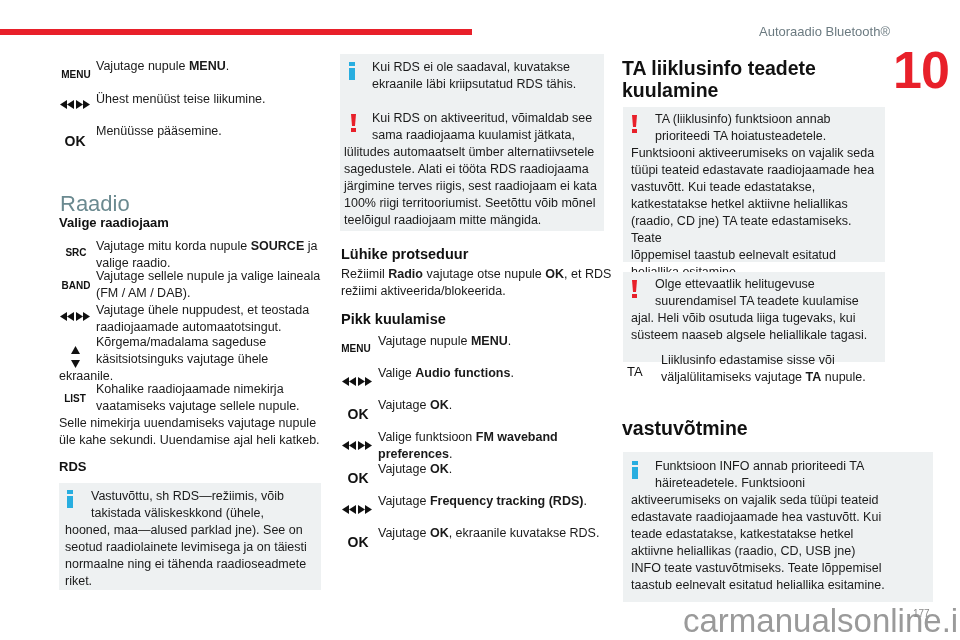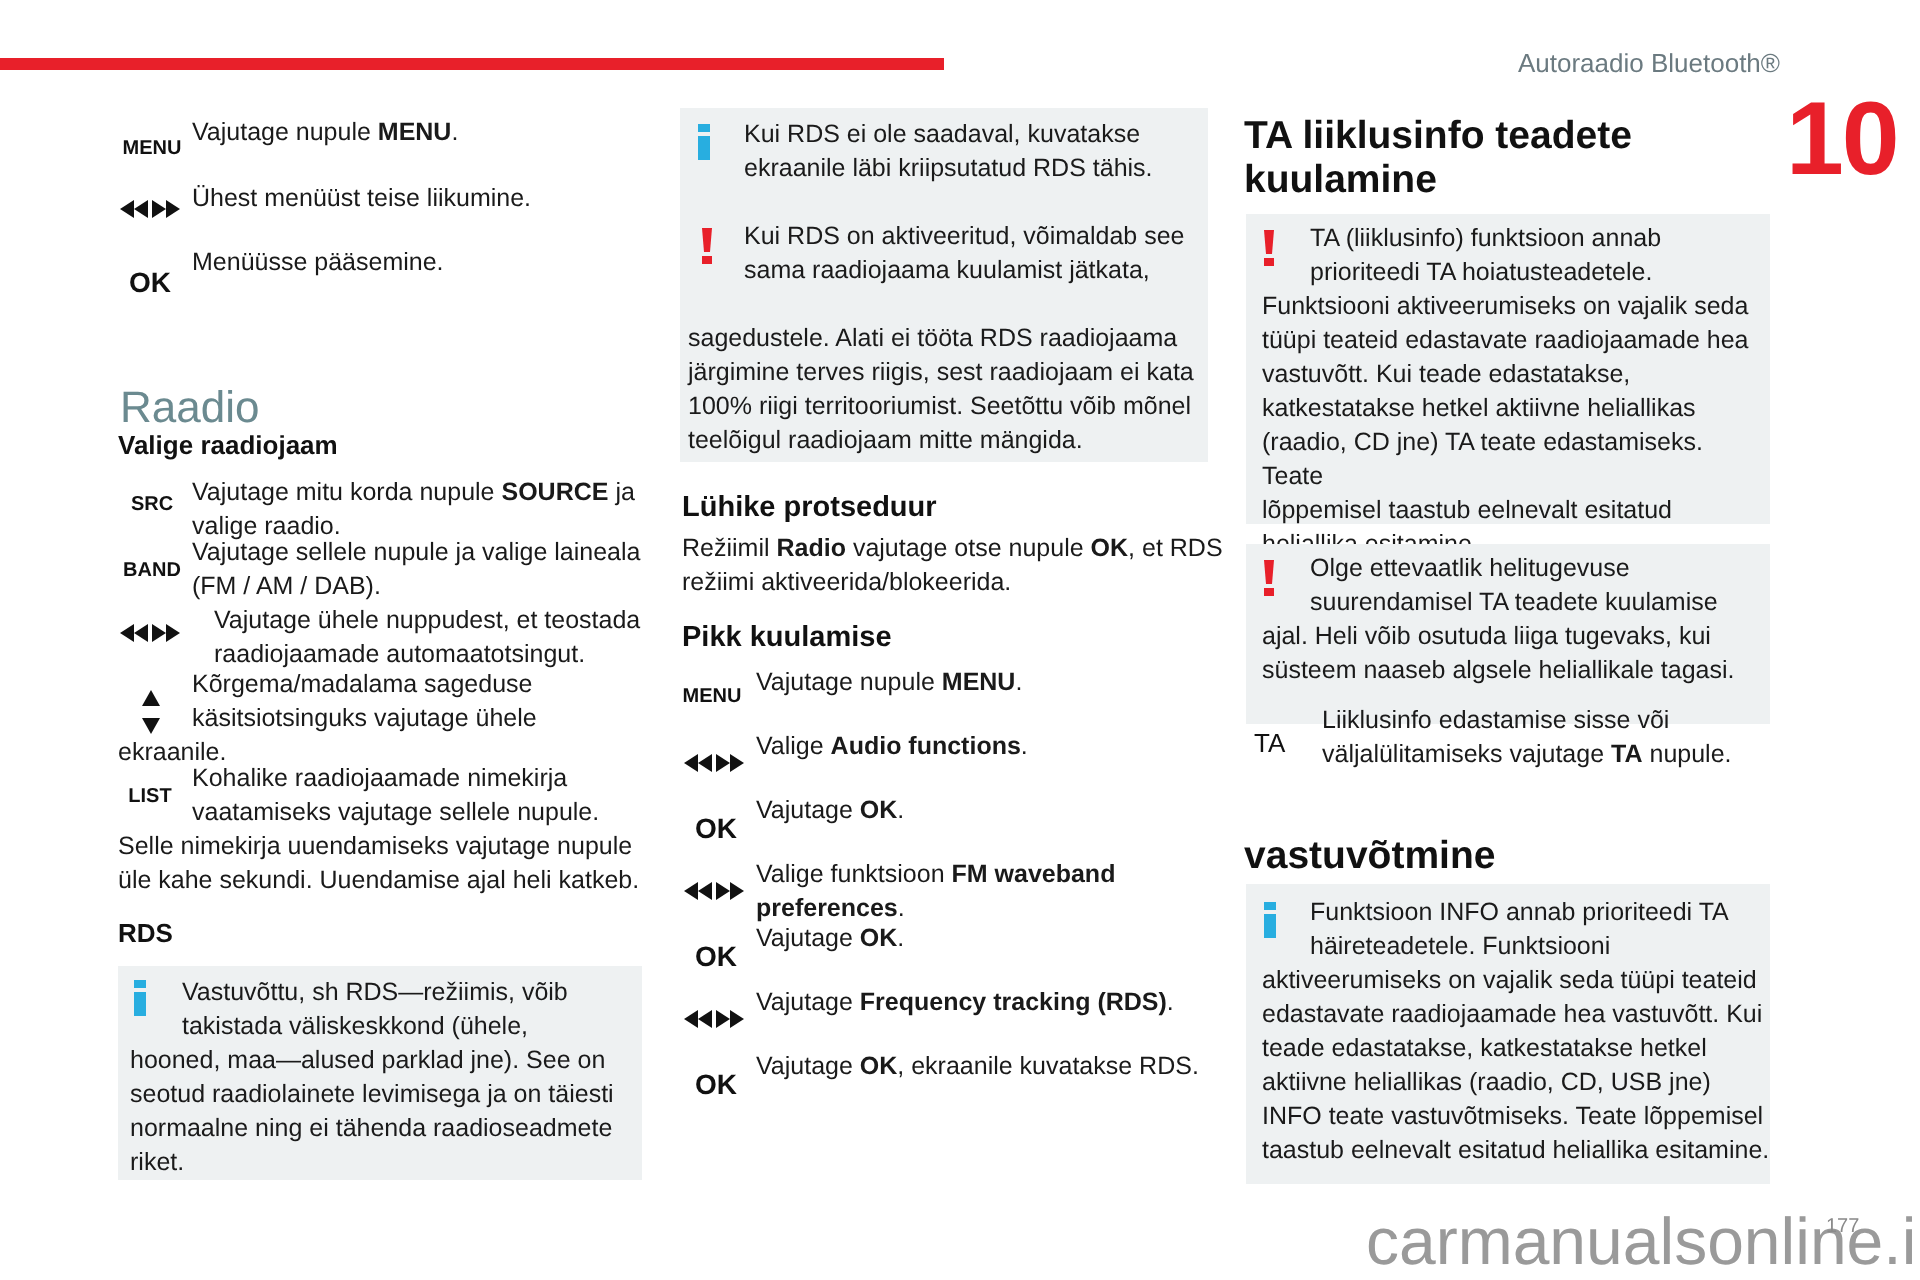--- a/index.html
+++ b/index.html
@@ -68,21 +68,21 @@
   <div class="icon-lbl arrows" style="left:60px;top:312px;">
     <svg width="14" height="9" viewBox="0 0 14 9">
         <polygon points="7,0 7,9 0,4.5" fill="#111"></polygon>
         <polygon points="14,0 14,9 7,4.5" fill="#111"></polygon>
       </svg>
     <svg width="14" height="9" viewBox="0 0 14 9">
         <polygon points="0,0 0,9 7,4.5" fill="#111"></polygon>
         <polygon points="7,0 7,9 14,4.5" fill="#111"></polygon>
       </svg>
   </div>
-  <div class="txt" style="left:96px;top:302px;margin-left:11px;"><span>Vajutage ühele nuppudest, et teostada</span><br><span>raadiojaamade automaatotsingut.</span></div>
+  <div class="txt" style="left:96px;top:302px;"><span>Vajutage ühele nuppudest, et teostada</span><br><span>raadiojaamade automaatotsingut.</span></div>
 
   <div style="position:absolute;left:71px;top:340px;">
     <svg width="9" height="8" viewBox="0 0 9 8">
         <polygon points="4.5,0 9,8 0,8" fill="#111"></polygon>
       </svg>
   </div>
   <div style="position:absolute;left:71px;top:354px;">
     <svg width="9" height="8" viewBox="0 0 9 8">
         <polygon points="0,0 9,0 4.5,8" fill="#111"></polygon>
       </svg>
@@ -114,21 +114,21 @@
       </div>
     <div class="txt" style="position:absolute;left:32px;top:5px;"><span>Kui RDS ei ole saadaval, kuvatakse</span><br><span>ekraanile läbi kriipsutatud RDS tähis.</span></div>
   </div>
 
   <div class="box" style="left:340px;top:106px;width:264px;height:125px;">
     <div class="warn-mark" style="left:11px;top:8px;">
         <div class="bar"></div>
         <div class="dot"></div>
       </div>
     <div class="txt" style="position:absolute;left:32px;top:4px;"><span>Kui RDS on aktiveeritud, võimaldab see</span><br><span>sama raadiojaama kuulamist jätkata,</span></div>
-    <div class="txt" style="position:absolute;left:4px;top:38px;"><br><span>sagedustele. Alati ei tööta RDS raadiojaama</span><br><span>järgimine terves riigis, sest raadiojaam ei kata</span><br><span>100% riigi territooriumist. Seetõttu võib mõnel</span><br><span>teelõigul raadiojaam mitte mängida.</span></div>
+    <div class="txt" style="position:absolute;left:4px;top:38px;"><span>lülitudes automaatselt ümber alternatiivsetele</span><br><span>sagedustele. Alati ei tööta RDS raadiojaama</span><br><span>järgimine terves riigis, sest raadiojaam ei kata</span><br><span>100% riigi territooriumist. Seetõttu võib mõnel</span><br><span>teelõigul raadiojaam mitte mängida.</span></div>
   </div>
 
   <div class="h3" style="left:341px;top:246px;">Lühike protseduur</div>
   <div class="txt" style="left:341px;top:266px;"><span>Režiimil </span><b>Radio</b><span> vajutage otse nupule </span><b>OK</b><span>, et RDS</span><br><span>režiimi aktiveerida/blokeerida.</span></div>
 
   <div class="h3" style="left:341px;top:311px;">Pikk kuulamise</div>
 
   <div class="icon-lbl" style="left:340px;top:343px;width:32px;font-size:10px;">MENU</div>
   <div class="txt" style="left:378px;top:333px;"><span>Vajutage nupule </span><b>MENU</b><span>.</span></div>
 
@@ -197,21 +197,21 @@
       </div>
     <div class="txt" style="position:absolute;left:32px;top:4px;"><span>Olge ettevaatlik helitugevuse</span><br><span>suurendamisel TA teadete kuulamise</span></div>
     <div class="txt" style="position:absolute;left:8px;top:38px;"><span>ajal. Heli võib osutuda liiga tugevaks, kui</span><br><span>süsteem naaseb algsele heliallikale tagasi.</span></div>
   </div>
 
   <div class="icon-lbl" style="left:627px;top:364px;font-size:13px;font-weight:normal;">TA</div>
   <div class="txt" style="left:661px;top:352px;"><span>Liiklusinfo edastamise sisse või</span><br><span>väljalülitamiseks vajutage </span><b>TA</b><span> nupule.</span></div>
 
   <div class="h2" style="left:622px;top:395px;font-size:19.5px;"><br><span>vastuvõtmine</span></div>
 
-  <div class="box" style="left:623px;top:442px;width:262px;height:150px;">
+  <div class="box" style="left:623px;top:452px;width:262px;height:150px;padding-left:48px;">
     <div class="info-mark" style="left:9px;top:9px;">
         <div class="dot"></div>
         <div class="bar"></div>
       </div>
     <div class="txt" style="position:absolute;left:32px;top:6px;"><span>Funktsioon INFO annab prioriteedi TA</span><br><span>häireteadetele. Funktsiooni</span></div>
     <div class="txt" style="position:absolute;left:8px;top:40px;"><span>aktiveerumiseks on vajalik seda tüüpi teateid</span><br><span>edastavate raadiojaamade hea vastuvõtt. Kui</span><br><span>teade edastatakse, katkestatakse hetkel</span><br><span>aktiivne heliallikas (raadio, CD, USB jne)</span><br><span>INFO teate vastuvõtmiseks. Teate lõppemisel</span><br><span>taastub eelnevalt esitatud heliallika esitamine.</span></div>
   </div>
 </div>
 
 <div class="watermark">carmanualsonline.info</div>

